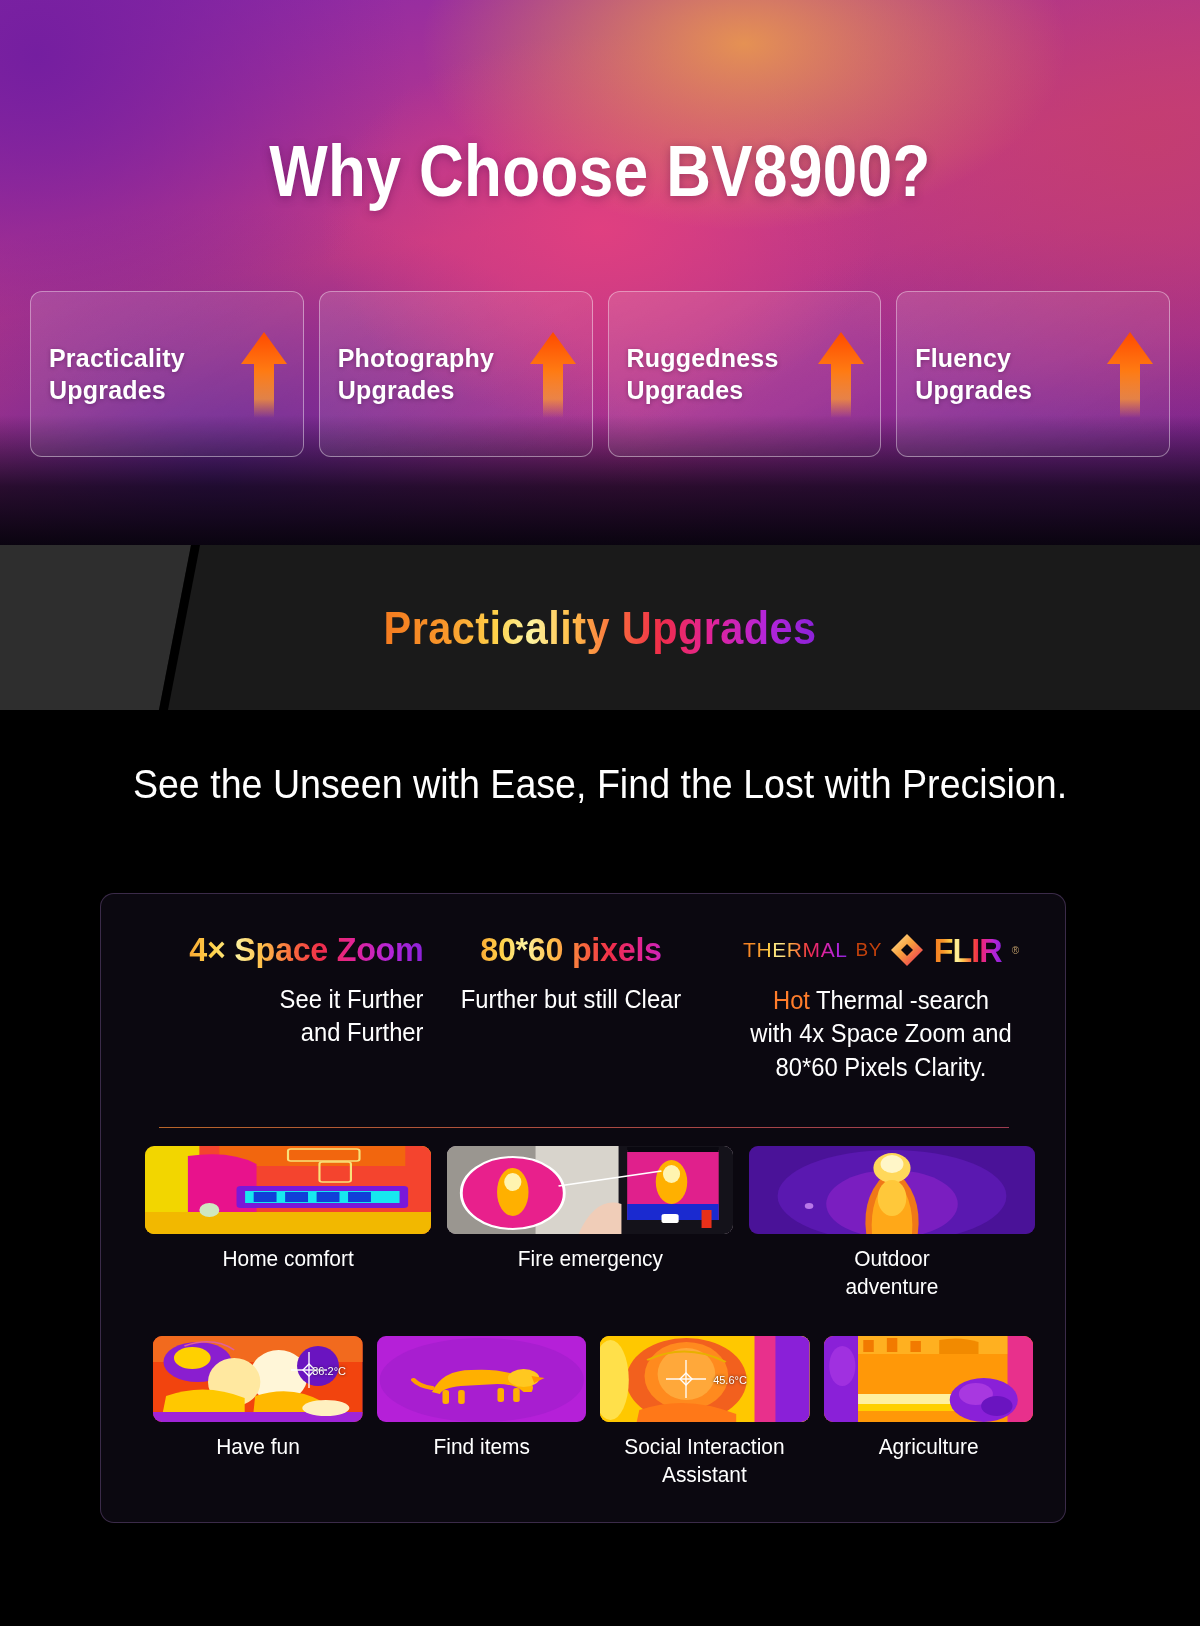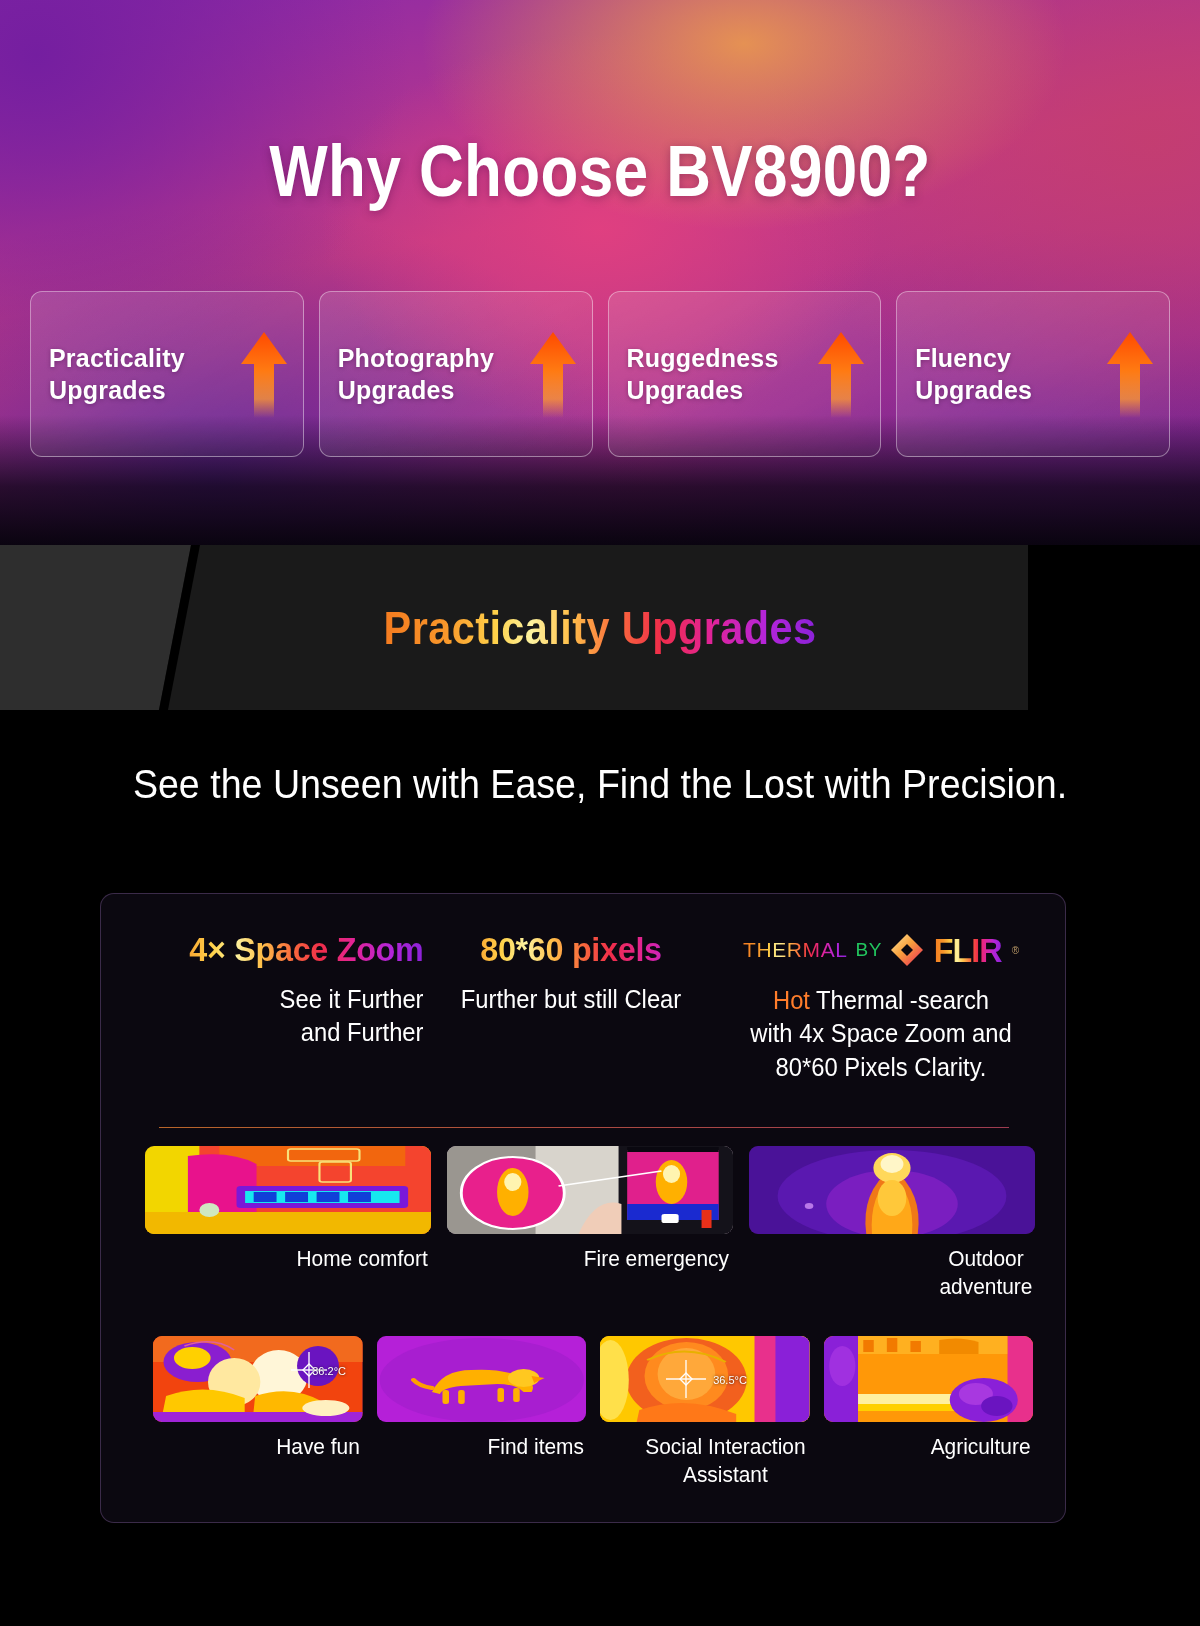--- a/index.html
+++ b/index.html
@@ -47,21 +47,21 @@
   .card-label{
     font-size:25px; font-weight:600; line-height:1.3; color:#fff;
     letter-spacing:0.2px; flex:1;
     text-shadow:0 1px 4px rgba(40,0,50,0.35);
   }
   .arrow-up{ width:50px; height:92px; position:relative; flex:none; }
   .arrow-up svg{ display:block; }
 
   
   .band{
-    position:absolute; left:0; top:545px; width:1028px; height:165px;
+    position:absolute; left:0; top:545px; width:1200px; height:165px;
     background:#1a1a1a; overflow:hidden;
   }
   .band-slab{
     position:absolute; left:-40px; top:0; width:215px; height:165px;
     background:#2e2e2e;
     transform:skewX(-11deg);
   }
   .band-slab::after{
     content:""; position:absolute; right:-9px; top:0; width:9px; height:100%;
     background:#000;
@@ -120,21 +120,21 @@
   
   .flir{
     display:flex; align-items:center; justify-content:center; gap:8px;
     height:40px;
   }
   .flir-thermal{
     font-size:21px; font-weight:400; letter-spacing:0.6px;
     font-family:"Liberation Sans Narrow","Liberation Sans",sans-serif;
   }
   .flir-by{
-    font-size:19px; font-weight:400; letter-spacing:0.6px; color:#22c55e;
+    font-size:19px; font-weight:400; letter-spacing:0.6px; color:#c2410c;
     font-family:"Liberation Sans Narrow","Liberation Sans",sans-serif;
   }
   .flir-diamond{ width:34px; height:34px; position:relative; flex:none; }
   .flir-word{
     font-size:34px; font-weight:700; letter-spacing:-1px;
     font-family:"Liberation Sans Narrow","Liberation Sans",sans-serif;
     transform:scaleX(0.95);
   }
   .flir-reg{ font-size:10px; vertical-align:super; color:#b96; }
 
@@ -142,21 +142,21 @@
   .divider{
     position:absolute; left:58px; top:233px; width:850px; height:1px;
     background:linear-gradient(90deg,#d8762e,#c9564a 50%,#b8455c);
     opacity:0.85;
   }
 
   
   .grid{ position:absolute; display:flex; }
   .row1{ left:44px; top:252px; width:890px; gap:16px; }
   .row2{ left:52px; top:442px; width:880px; gap:14px; }
-  .thumb-cell{ flex:1; display:flex; flex-direction:column; align-items:flex-end; }
+  .thumb-cell{ flex:1; display:flex; flex-direction:column; align-items:center; }
   .thumb{
     width:100%; height:88px; border-radius:9px; position:relative; overflow:hidden;
     background:#2a0a3a;
   }
   .row2 .thumb{ height:86px; }
   .thumb-label{
     margin-top:11px; font-size:22px; color:#fff; text-align:center; line-height:1.25;
     font-family:"Liberation Sans Narrow","Liberation Sans",sans-serif;
     transform:scaleX(0.95);
   }
@@ -397,21 +397,21 @@
           <path d="M30 74 Q66 58 104 78 L104 86 L28 86 Z" fill="#ff7818"></path>
           <path d="M36 24 Q66 6 96 26" stroke="#e8b000" stroke-width="2" fill="none"></path>
           <ellipse cx="8" cy="44" rx="14" ry="40" fill="#ffe04a"></ellipse>
         </svg>
         <span class="crosshair" style="left:30%; top:26%;">
           <svg width="46" height="44" viewBox="0 0 46 44">
             <path d="M23 2 L23 40 M3 21 L43 21" stroke="#fff" stroke-width="1.4" opacity="0.95"></path>
             <path d="M23 15 L29 21 L23 27 L17 21 Z" fill="none" stroke="#fff" stroke-width="1.4"></path>
           </svg>
         </span>
-        <span class="temp-tag" style="left:54%; top:44%;">36.5°C</span>
+        <span class="temp-tag" style="left:54%; top:44%;">45.6°C</span>
       </div>
       <div class="thumb-label">Social Interaction<br>Assistant</div>
     </div>
 
     <div class="thumb-cell">
       <div class="thumb">
         <svg width="100%" height="100%" viewBox="0 0 160 86" preserveAspectRatio="none">
           <rect width="160" height="86" fill="#ff9000"></rect>
           <rect x="0" y="0" width="26" height="86" fill="#8a20d8"></rect>
           <rect x="140" y="0" width="20" height="86" fill="#e8308c"></rect>

